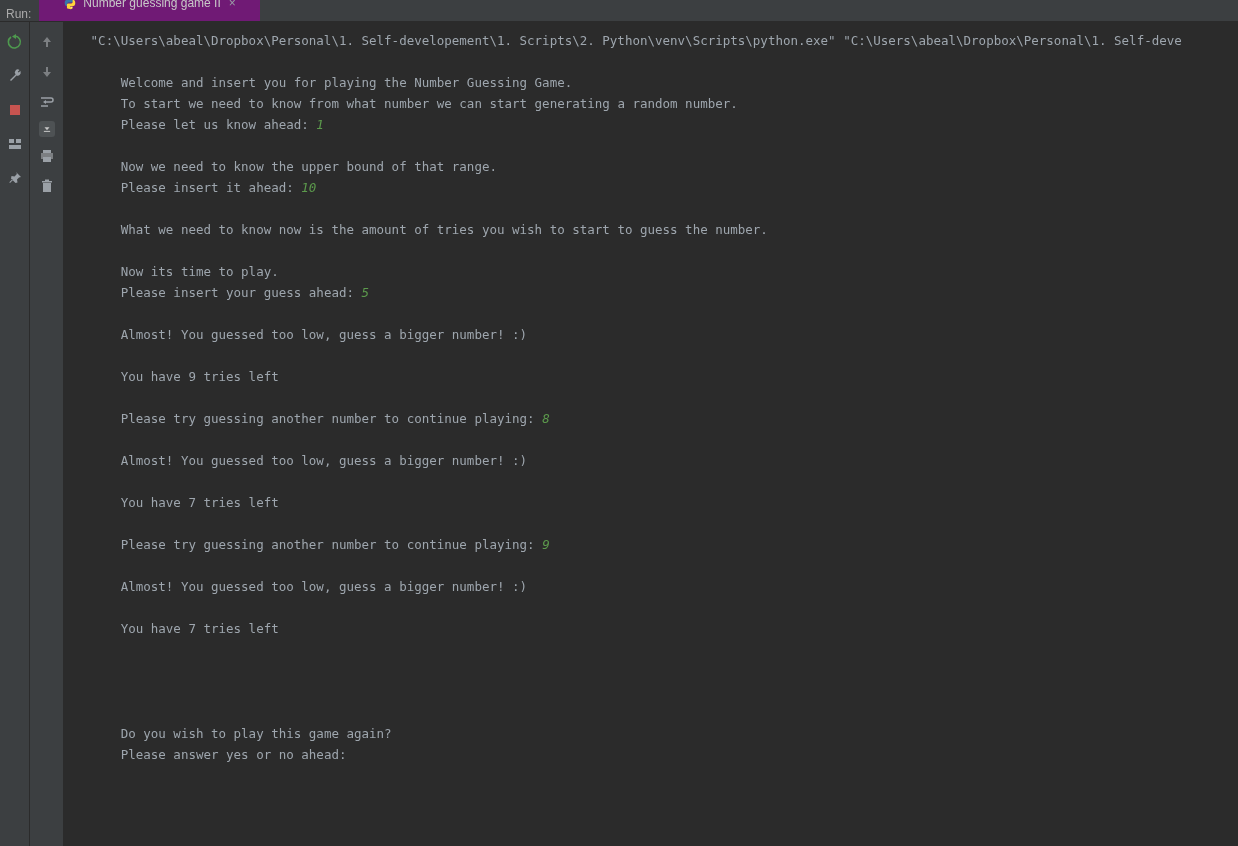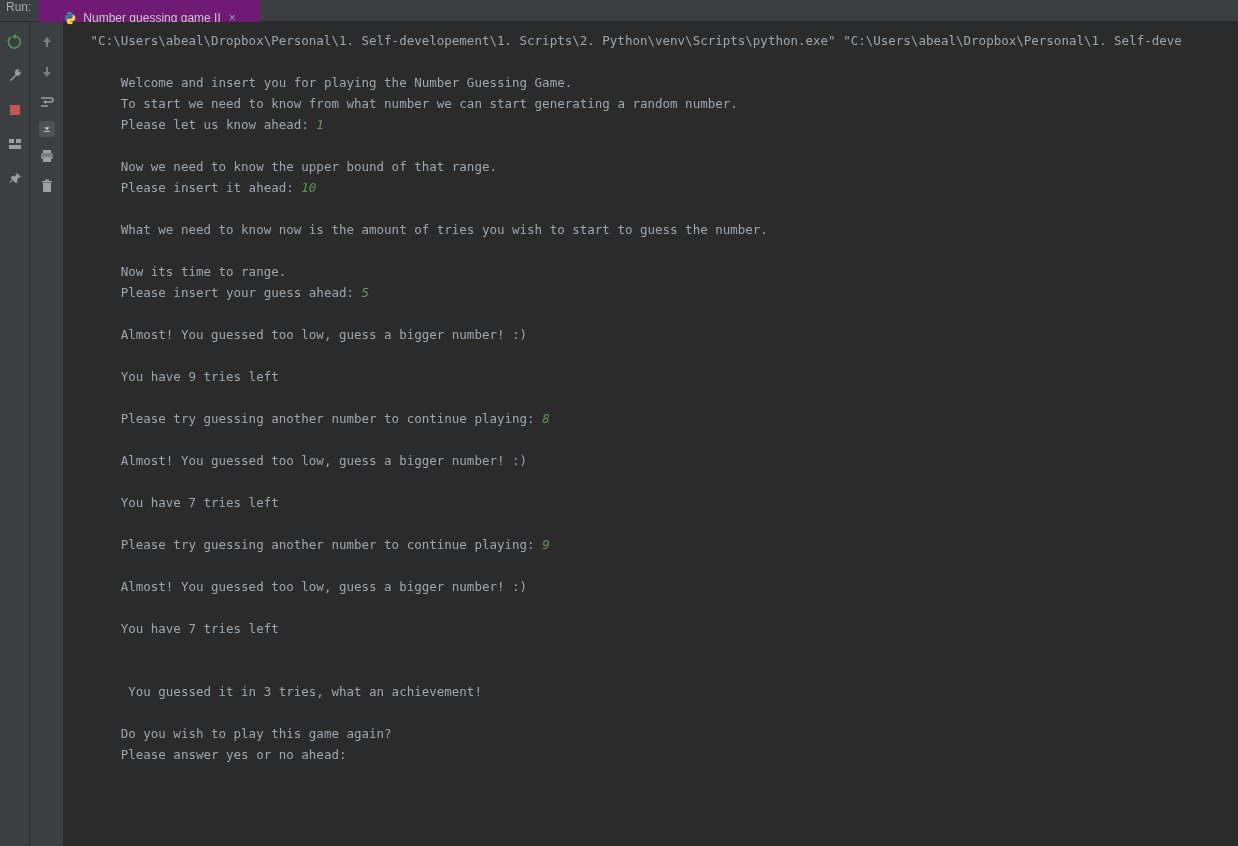--- a/index.html
+++ b/index.html
@@ -13,21 +13,21 @@
   }
   .root {
     display: flex;
     flex-direction: column;
     width: 100%;
     height: 100%;
   }
   .tabstrip {
     height: 22px;
     display: flex;
-    align-items: flex-start;
+    align-items: flex-end;
     background: #3c3f41;
     border-bottom: 1px solid #2b2b2b;
     font-size: 12px;
     padding-left: 6px;
     color: #aaaaaa;
   }
   .run-label { margin-right: 8px; color: #aaaaaa; }
   .tab {
     display: flex;
     align-items: center;
@@ -201,40 +201,40 @@
         <div class="line">&nbsp;</div>
         <div class="line"><span class="indent">       </span><span>Welcome and insert you for playing the Number Guessing Game.</span></div>
         <div class="line"><span class="indent">       </span><span>To start we need to know from what number we can start generating a random number.</span></div>
         <div class="line"><span class="indent">       </span><span>Please let us know ahead: </span><span class="input-val">1</span></div>
         <div class="line">&nbsp;</div>
         <div class="line"><span class="indent">       </span><span>Now we need to know the upper bound of that range.</span></div>
         <div class="line"><span class="indent">       </span><span>Please insert it ahead: </span><span class="input-val">10</span></div>
         <div class="line">&nbsp;</div>
         <div class="line"><span class="indent">       </span><span>What we need to know now is the amount of tries you wish to start to guess the number.</span></div>
         <div class="line">&nbsp;</div>
-        <div class="line"><span class="indent">       </span><span>Now its time to range.</span></div>
+        <div class="line"><span class="indent">       </span><span>Now its time to play.</span></div>
         <div class="line"><span class="indent">       </span><span>Please insert your guess ahead: </span><span class="input-val">5</span></div>
         <div class="line">&nbsp;</div>
         <div class="line"><span class="indent">       </span><span>Almost! You guessed too low, guess a bigger number! :)</span></div>
         <div class="line">&nbsp;</div>
         <div class="line"><span class="indent">       </span><span>You have 9 tries left</span></div>
         <div class="line">&nbsp;</div>
         <div class="line"><span class="indent">       </span><span>Please try guessing another number to continue playing: </span><span class="input-val">8</span></div>
         <div class="line">&nbsp;</div>
         <div class="line"><span class="indent">       </span><span>Almost! You guessed too low, guess a bigger number! :)</span></div>
         <div class="line">&nbsp;</div>
         <div class="line"><span class="indent">       </span><span>You have 7 tries left</span></div>
         <div class="line">&nbsp;</div>
         <div class="line"><span class="indent">       </span><span>Please try guessing another number to continue playing: </span><span class="input-val">9</span></div>
         <div class="line">&nbsp;</div>
         <div class="line"><span class="indent">       </span><span>Almost! You guessed too low, guess a bigger number! :)</span></div>
         <div class="line">&nbsp;</div>
         <div class="line"><span class="indent">       </span><span>You have 7 tries left</span></div>
         <div class="line">&nbsp;</div>
         <div class="line">&nbsp;</div>
-        <div class="line"><span class="indent">       </span><span> You guessed it in 3 tries, what an achievement!</span></div>
+        <div class="line"><span class="indent">       </span></div>
         <div class="line">&nbsp;</div>
         <div class="line"><span class="indent">       </span><span>Do you wish to play this game again?</span></div>
         <div class="line"><span class="indent">       </span><span>Please answer yes or no ahead:</span></div>
       </div>
 
   </div>
 </div>
 
 </body></html>

